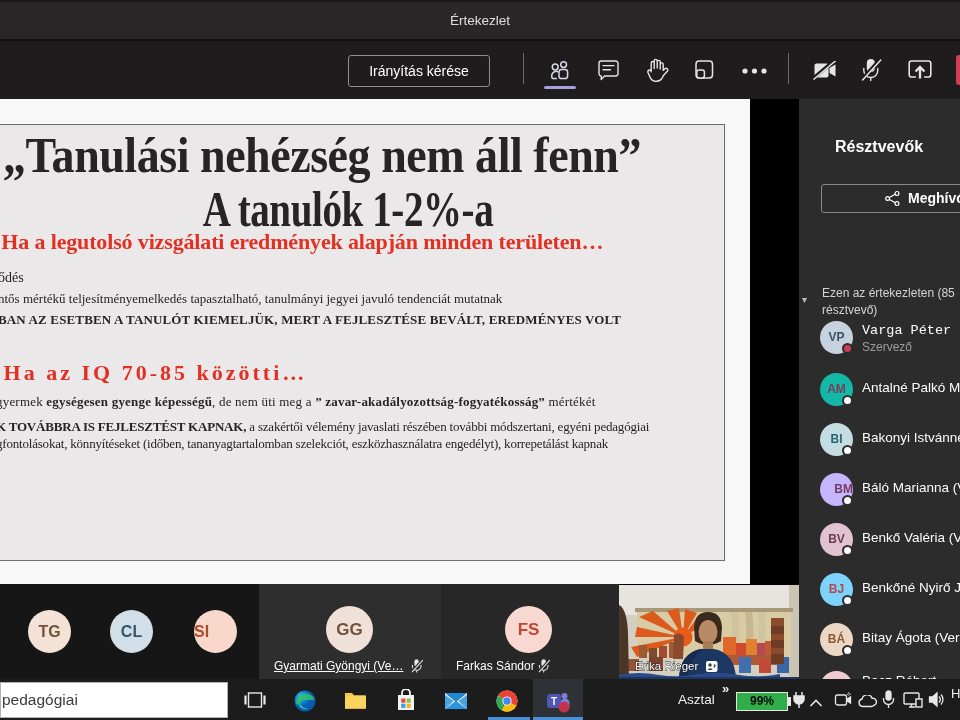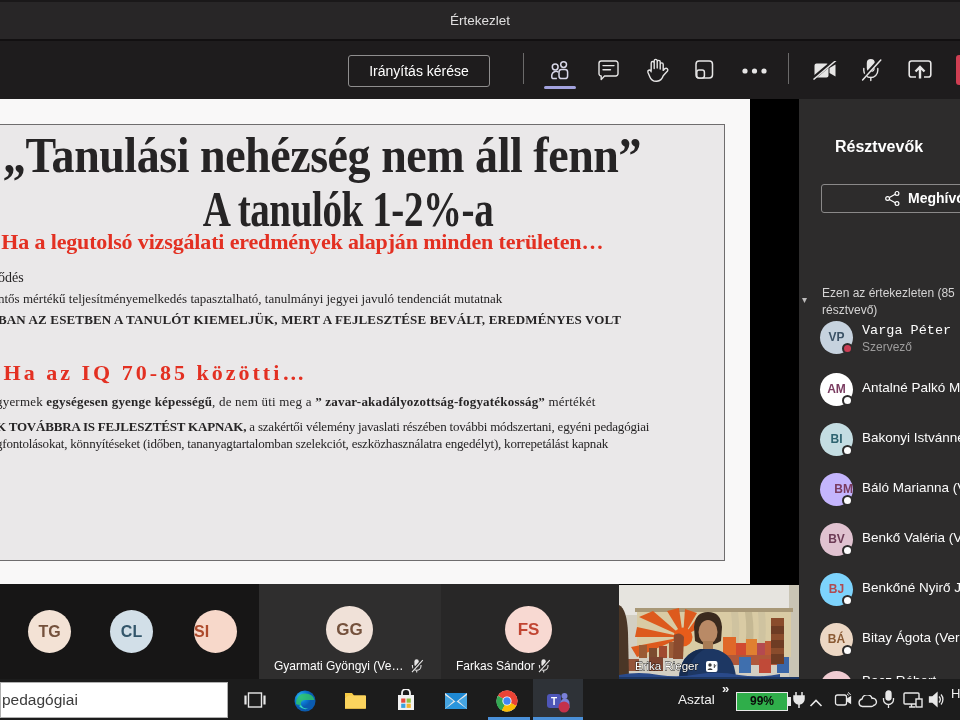--- a/index.html
+++ b/index.html
@@ -122,21 +122,21 @@
 <div class="abs" style="left:0;top:584px;width:259px;height:95px;background:#171616;"></div>
 <div class="abs" style="left:259px;top:584px;width:182px;height:95px;background:#2f2e2e;"></div>
 <div class="abs" style="left:441px;top:584px;width:178px;height:95px;background:#282727;"></div>
 
 <div class="abs" style="left:28px;top:610px;width:43px;height:43px;border-radius:50%;background:#f3e2d5;color:#74513c;font-size:16px;font-weight:bold;text-align:center;line-height:43px;">TG</div>
 <div class="abs" style="left:110px;top:610px;width:43px;height:43px;border-radius:50%;background:#d2dfe8;color:#33566b;font-size:16px;font-weight:bold;text-align:center;line-height:43px;">CL</div>
 <div class="abs" style="left:194px;top:610px;width:43px;height:43px;border-radius:50%;background:#f7d8ca;color:#ad4a2c;font-size:16px;font-weight:bold;line-height:43px;">SI</div>
 <div class="abs" style="left:326px;top:606px;width:47px;height:47px;border-radius:50%;background:#f0e1d8;color:#74513c;font-size:17px;font-weight:bold;text-align:center;line-height:47px;">GG</div>
 <div class="abs" style="left:505px;top:606px;width:47px;height:47px;border-radius:50%;background:#f8d9d2;color:#c14532;font-size:17px;font-weight:bold;text-align:center;line-height:47px;">FS</div>
 
-<div class="abs" style="left:274px;top:659px;width:132px;color:#fefefe;font-size:12px;white-space:nowrap;overflow:hidden;">Gyarmati Gyöngyi (Ve…</div>
+<div class="abs" style="left:274px;top:659px;width:132px;color:#fefefe;font-size:12px;white-space:nowrap;overflow:hidden;text-decoration:underline;">Gyarmati Gyöngyi (Ve…</div>
 <div class="abs" style="left:409px;top:658px;">
 <svg width="16" height="16" viewBox="0 0 16 16">
       <g fill="none" stroke="#e6e5e5" stroke-width="1.1">
         <rect x="5.4" y="1.2" width="4.4" height="7.6" rx="2.2" fill="#e6e5e5" stroke="none"></rect>
         <path d="M3.4 7 v1 a4.3 4.3 0 0 0 8.6 0 V7"></path>
         <path d="M7.7 12.6 v2"></path>
         <path d="M2.4 13.8 L13.4 1.8" stroke="#282727" stroke-width="2"></path>
         <path d="M3 14.2 L13.8 2.2" stroke="#e6e5e5" stroke-width="1.1"></path>
       </g>
     </svg>
@@ -247,21 +247,21 @@
  .pdot { position:absolute; left:43px; top:22px; width:11px; height:11px; border-radius:50%; background:#fdfdfd; border:2px solid #2d2c2c; }
  .pname { position:absolute; left:63px; top:7px; color:#fcfcfc; font-size:13.5px; white-space:nowrap; }
 </style>
 <div class="prow" style="top:321px;">
   <div class="pav" style="background:#c6d2de;color:#3b5266;">VP</div>
   <div class="pdot" style="background:#cc3e55;"></div>
   <div class="pname" style="top:2px;font-family:Liberation Mono, monospace;">Varga Péter</div>
   <div class="pname" style="top:19px;color:#9d9c9c;font-size:12px;">Szervező</div>
 </div>
 <div class="prow" style="top:373px;">
-  <div class="pav" style="background:#ffffff;color:#7a3b60;">AM</div>
+  <div class="pav" style="background:#14b8a6;color:#7a3b60;">AM</div>
   <div class="pdot"></div>
   <div class="pname">Antalné Palkó M</div>
 </div>
 <div class="prow" style="top:423px;">
   <div class="pav" style="background:#c4dde2;color:#2e6470;">BI</div>
   <div class="pdot"></div>
   <div class="pname">Bakonyi Istvánné</div>
 </div>
 <div class="prow" style="top:473px;">
   <div class="pav" style="background:#c4b5fd;color:#7a3b60;text-align:right;">BM</div>

